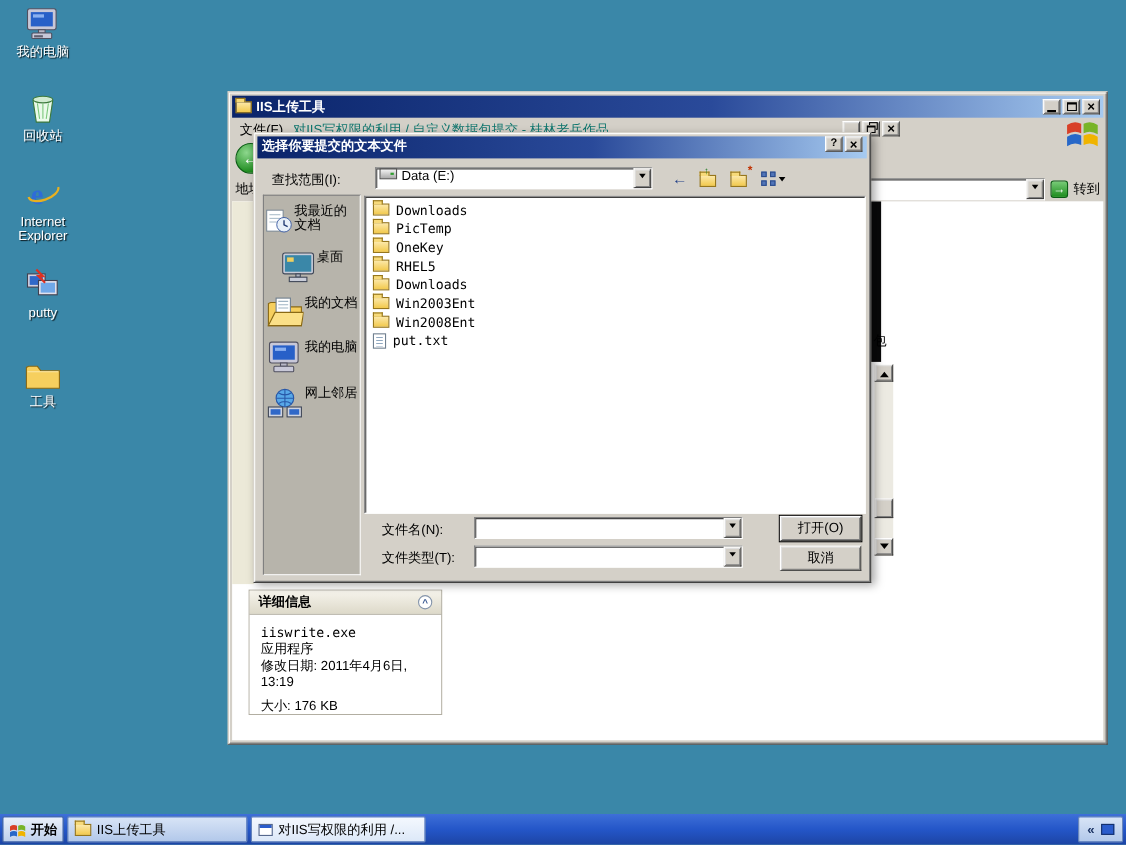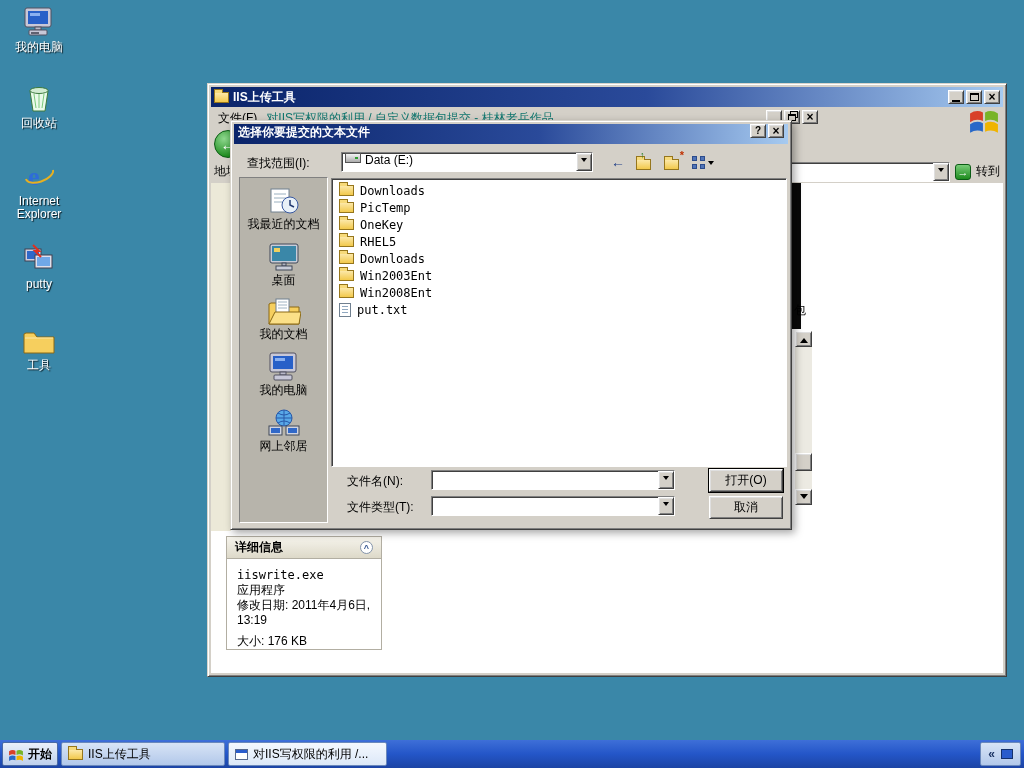--- a/index.html
+++ b/index.html
@@ -39,39 +39,39 @@
 #addrinput{flex:1;height:20px;display:flex;align-items:center;justify-content:space-between;padding-left:4px}
 .drop{width:16px;height:18px;display:flex;justify-content:center}
 .goico{width:16px;height:16px;border-radius:3px;background:linear-gradient(#78cc78,#1e8c1e);border:1px solid #0a5c14;color:#fff;font-size:11px;font-weight:bold;display:flex;align-items:center;justify-content:center}
 #content{position:absolute;left:3px;top:99px;right:3px;bottom:3px;background:#fff;overflow:hidden}
 #beige{position:absolute;left:0;top:0;width:20px;height:348px;background:#ece9d8}
 #blackstrip{position:absolute;left:562px;top:0;width:28px;height:146px;background:#090909}
 #cliptext{position:absolute;left:583px;top:119px}
 #vscroll{position:absolute;left:584px;top:148px;width:17px;height:174px;background:#eceae2}
 #vscroll .sbtn{position:absolute;left:0;width:17px;height:16px;display:flex;align-items:center;justify-content:center}
 #vthumb{position:absolute;left:0;top:122px;width:17px;height:18px}
-#details{position:absolute;left:15px;top:353px;width:156px;border:1px solid #b2aea2}
+#details{position:absolute;left:15px;top:353px;width:176px;border:1px solid #b2aea2}
 #d-head{height:22px;background:linear-gradient(#f6f4ec,#ddd9c9);display:flex;align-items:center;padding:0 8px;font-weight:bold;border-bottom:1px solid #b2aea2}
 #d-head .circ{margin-left:auto;width:13px;height:13px;border-radius:50%;border:1px solid #8494aa;background:#fff;color:#3c5c94;font-size:9px;font-weight:bold;display:flex;align-items:center;justify-content:center}
 #d-body{background:#fff;padding:9px 10px;height:90px;line-height:15px}
 #d-name{font-family:"DejaVu Sans Mono","Liberation Mono",monospace;font-weight:normal}
 #d-size{margin-top:6px}
 #dialog{position:absolute;left:230px;top:120px;width:562px;height:410px;background:var(--chrome);border:1px solid #404040;border-top-color:#d8d4cc;border-left-color:#d8d4cc;box-shadow:inset 1px 1px 0 #fff,inset -1px -1px 0 #808080,3px 3px 8px rgba(0,0,0,.35);z-index:5}
 #dlg-title{position:absolute;left:3px;top:3px;right:3px;height:20px;display:flex;gap:2px;padding:0 4px}
 #lookin-label{position:absolute;left:16px;top:34px}
 #lookin{position:absolute;left:110px;top:31px;width:252px;height:20px;display:flex;align-items:flex-start;gap:4px;padding-left:3px}
 #lookin .val{flex:1}
 #nav{position:absolute;left:380px;top:31px;height:20px;display:flex;align-items:center;gap:11px}
 .navwrap{position:relative;width:17px;height:15px;display:flex;align-items:flex-end}
 .badge{position:absolute;font-size:9px;font-weight:bold;line-height:1}
 #views{display:flex;align-items:center;gap:3px}
 .grid4{position:relative;width:13px;height:13px}
 .grid4 i{position:absolute;width:5px;height:5px;background:#5074b8;border:1px solid #2c4c8c}
 #places{position:absolute;left:8px;top:56px;width:89px;height:346px;background:#b7b4ab;border:1px solid;border-color:#808080 #fff #fff #808080;display:flex;flex-direction:column;align-items:center;padding-top:7px;overflow:hidden}
-.place{display:flex;flex-direction:column;align-items:center;gap:1px;margin-bottom:10px}
+.place{display:flex;flex-direction:row;align-items:flex-start;gap:1px;margin-bottom:10px}
 .place .plbl{line-height:13px}
 #filelist{position:absolute;left:100px;top:57px;width:456px;height:289px;padding:3px 7px;overflow:hidden}
 .frow{display:flex;align-items:center;gap:6px;height:17px}
 .fname{font-family:"DejaVu Sans Mono","Liberation Mono",monospace}
 .fldlabel{position:absolute;left:116px}
 .combo{position:absolute;left:200px;width:244px;height:20px;display:flex;justify-content:space-between;align-items:center;padding-left:4px}
 .dlgbtn{position:absolute;left:478px;width:74px;height:23px;display:flex;align-items:center;justify-content:center;background:var(--chrome);border:1px solid;border-color:#fff #404040 #404040 #fff}
 #open-btn{box-shadow:0 0 0 1px #000,inset 1px 1px 0 #dfdfdf,inset -1px -1px 0 #808080}
 #cancel-btn{box-shadow:inset 1px 1px 0 #dfdfdf,inset -1px -1px 0 #808080}
 #taskbar{position:absolute;left:0;bottom:0;width:1024px;height:28px;background:linear-gradient(#3e6fd8,var(--taskbar) 50%,#1c44a4);display:flex;align-items:center;gap:3px;padding:0 2px;z-index:20}

